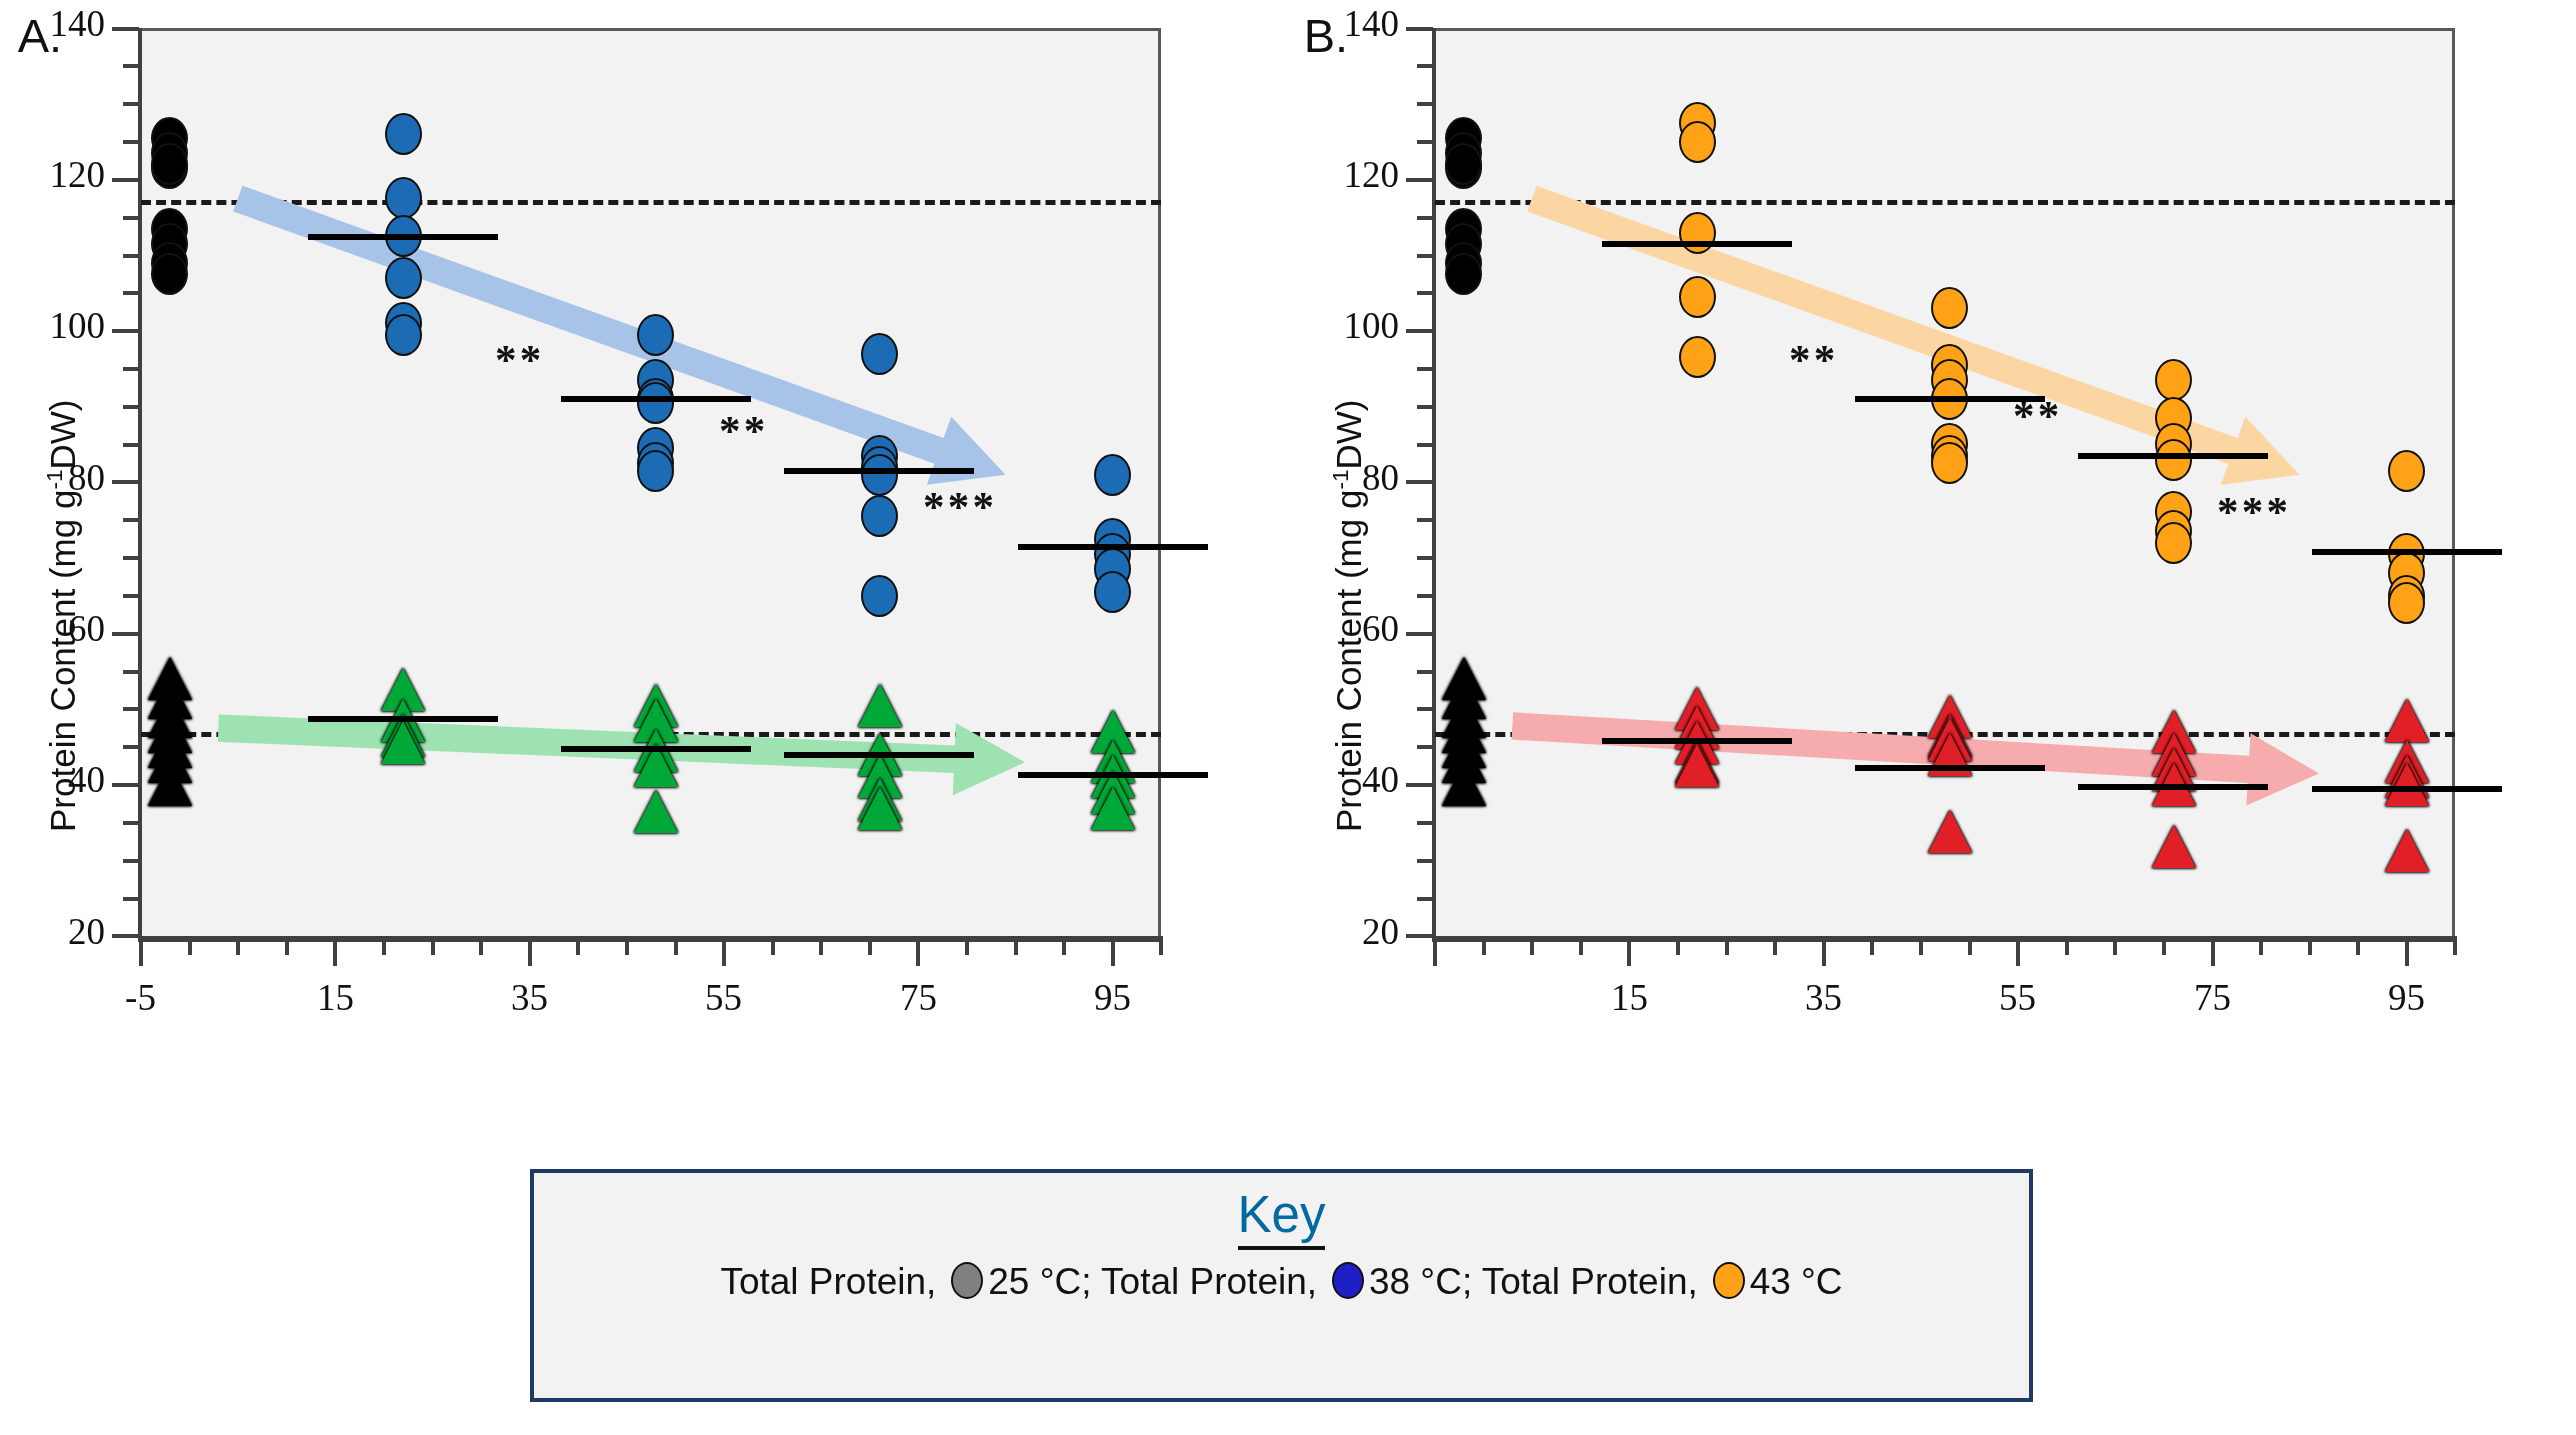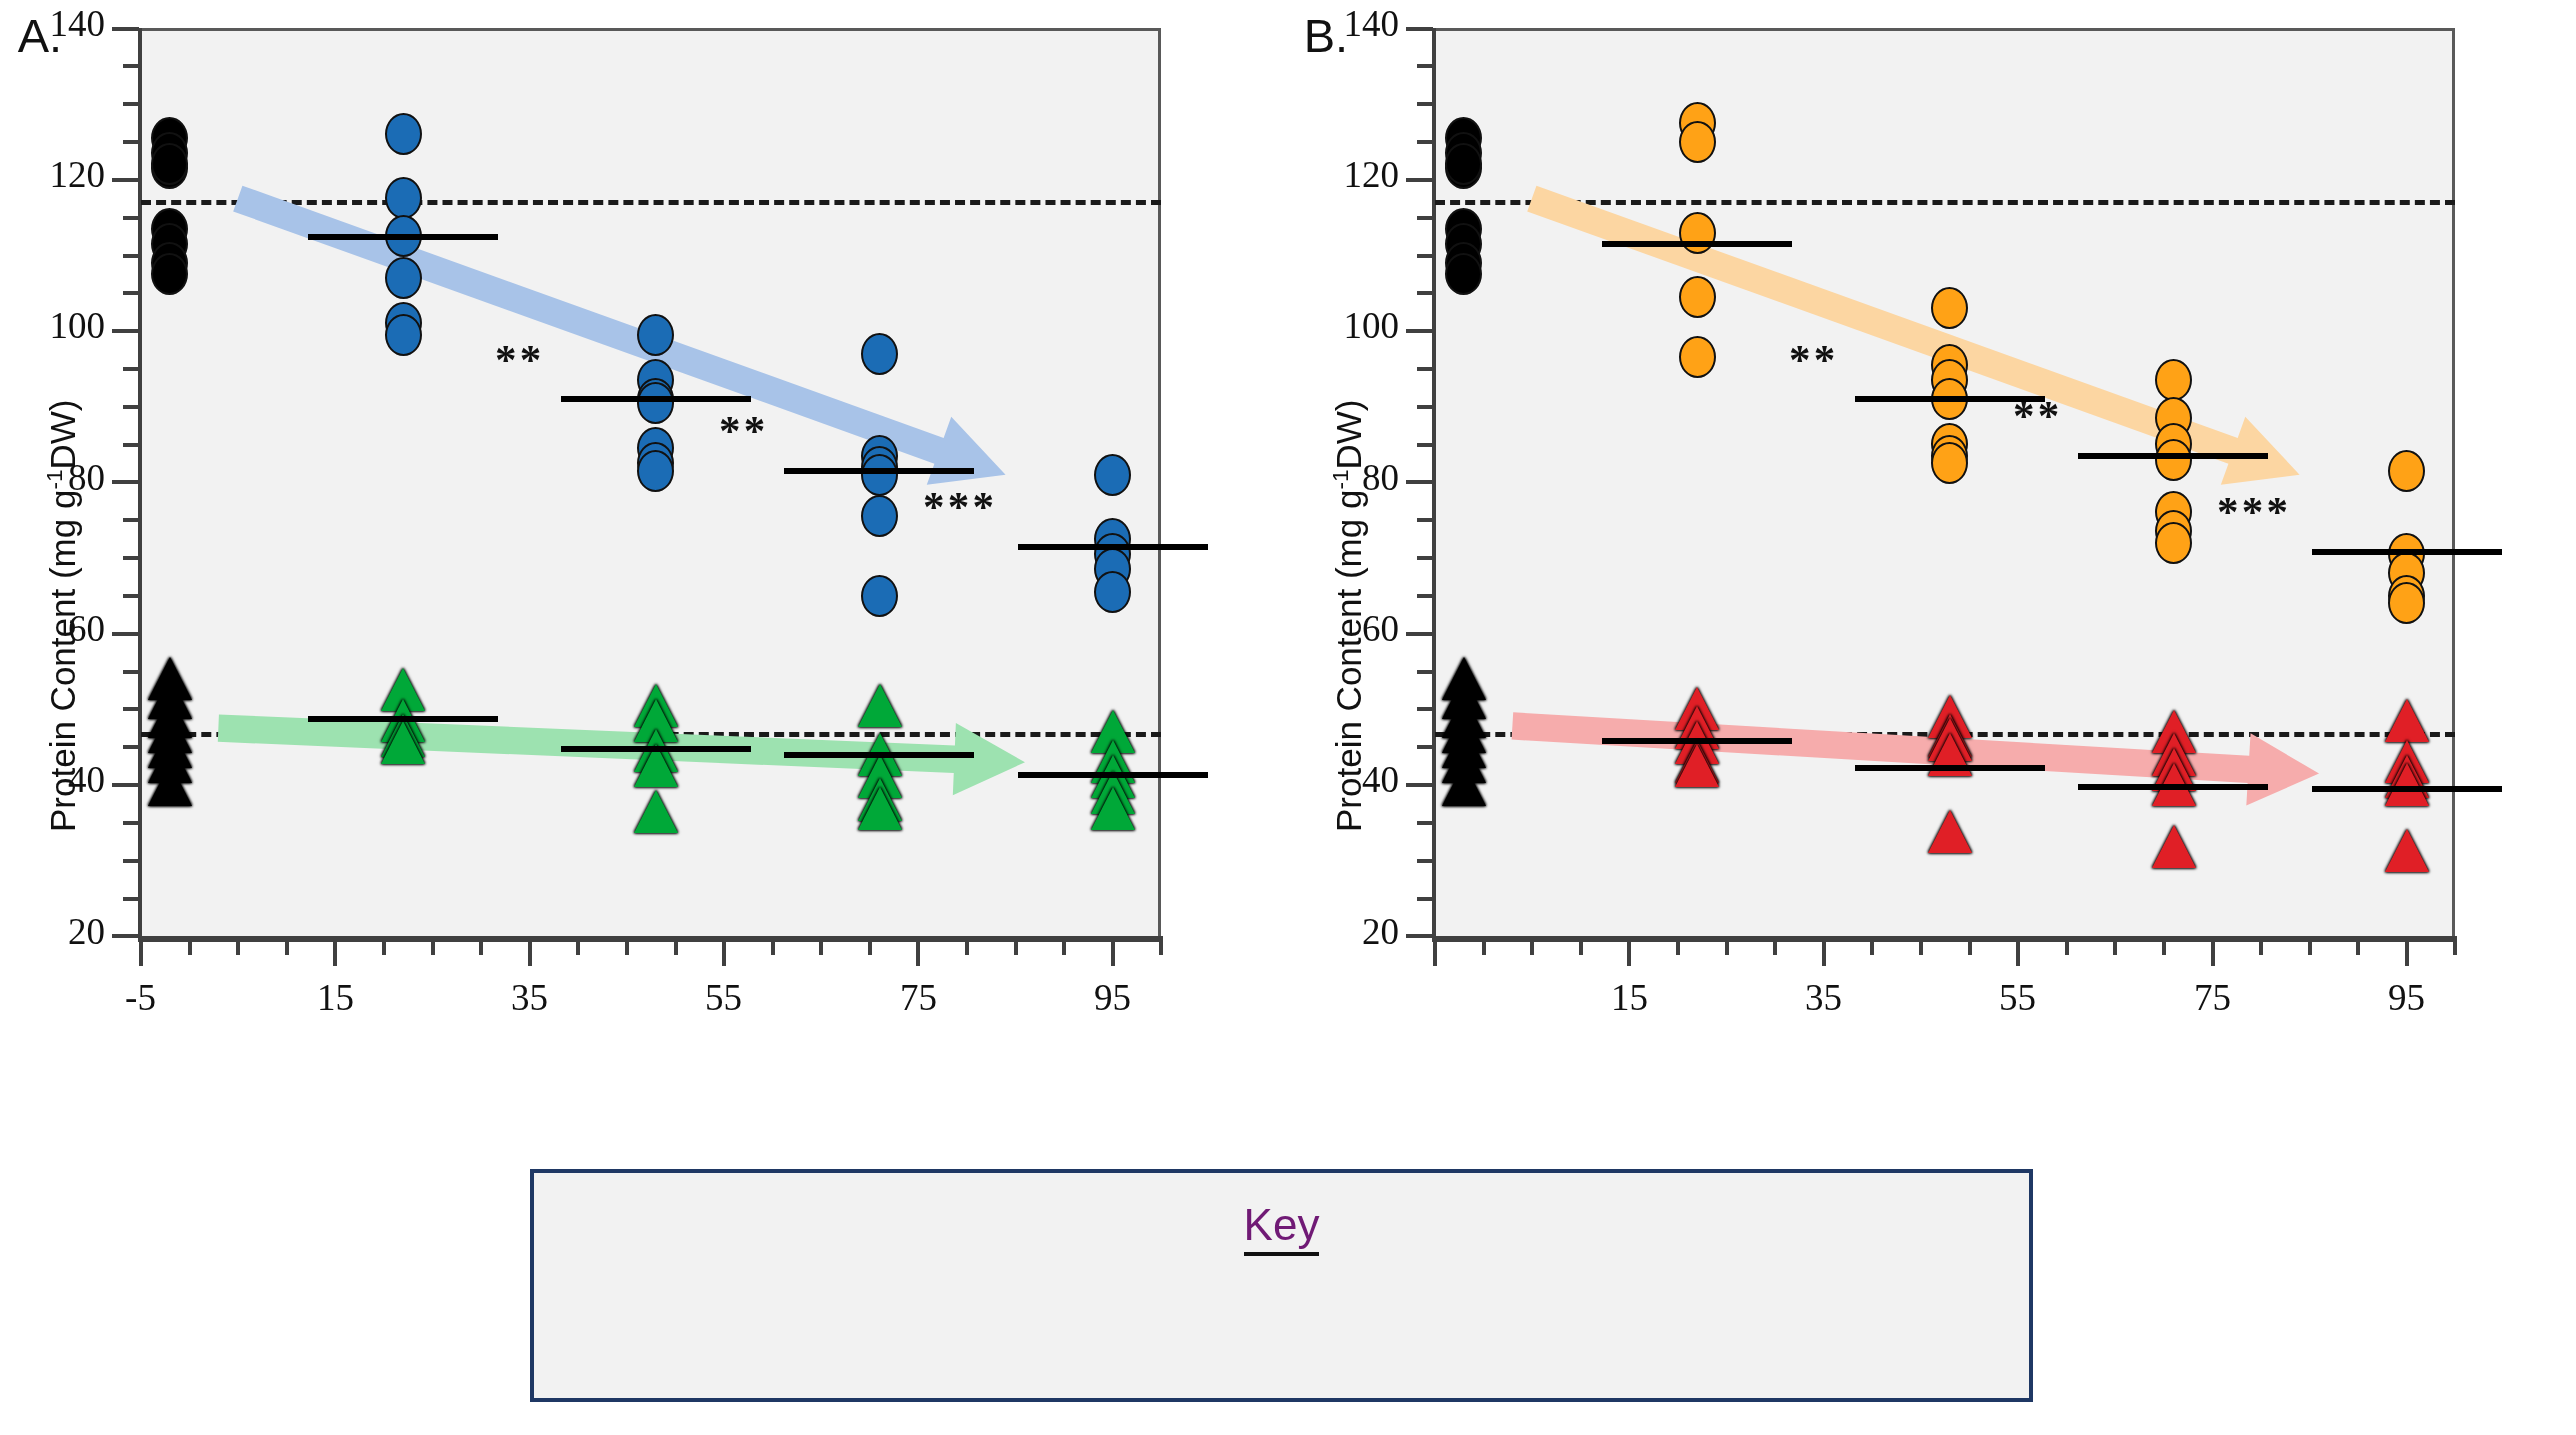--- a/index.html
+++ b/index.html
@@ -37,22 +37,22 @@
 
   .meanbar{position:absolute;background:#000;height:5.6px;}
   .refline{position:absolute;height:0;border-top:5.6px dashed #1a1a1a;}
   .sig{position:absolute;font-size:43px;font-weight:700;letter-spacing:3.2px;
        color:#111;white-space:nowrap;font-family:"Liberation Serif",serif;}
 
   .arrow-svg{position:absolute;overflow:visible;}
 
   #legend-box{position:absolute;left:530px;top:1169px;width:1503px;height:233px;
               background:#f2f2f2;border:4px solid #1F3864;box-sizing:border-box;}
-  #legend-title{position:absolute;width:100%;top:27px;text-align:center;
-                font-size:44px;color:#701a75;}
+  #legend-title{position:absolute;width:100%;top:12px;text-align:center;
+                font-size:51px;color:#0369a1;}
   #legend-title span{border-bottom:4px solid #111;padding-bottom:3.2px;}
   .legend-row{position:absolute;width:100%;text-align:center;font-size:37px;
               color:#111;white-space:nowrap;}
   #legend-row-1{top:88px;}
   #legend-row-2{top:154px;}
   .lg-sym{display:inline-block;vertical-align:-4.8px;margin:0 4.8px;}
   .lg-circ{width:32px;height:37px;border-radius:50%;border:2.4px solid #111;box-sizing:border-box;}
   .lg-tri{width:0;height:0;border-left:19px solid transparent;border-right:19px solid transparent;
           position:relative;vertical-align:-6.4px;}
 </style>
@@ -353,15 +353,23 @@
     <div class="meanbar" style="left: 569px; top: 765px; width: 190px;"></div>
     <div class="meanbar" style="left: 792px; top: 784px; width: 190px;"></div>
     <div class="meanbar" style="left: 1026px; top: 786px; width: 190px;"></div>
   </div>
 
 <div id="legend-box">
   <div id="legend-title">
     <span>Key</span>
   </div>
 
+  <div class="legend-row" id="legend-row-1">
+    <span>Total Protein,</span>
+    <span class="lg-sym lg-circ" style="background:#808080;"></span><span>25 °C;</span>
+    <span>Total Protein,</span>
+    <span class="lg-sym lg-circ" style="background:#1F1FC8;"></span><span>38 °C;</span>
+    <span>Total Protein,</span>
+    <span class="lg-sym lg-circ" style="background:#FFA216;"></span><span>43 °C</span>
+  </div>
 
 </div>
 
 
 </body></html>

